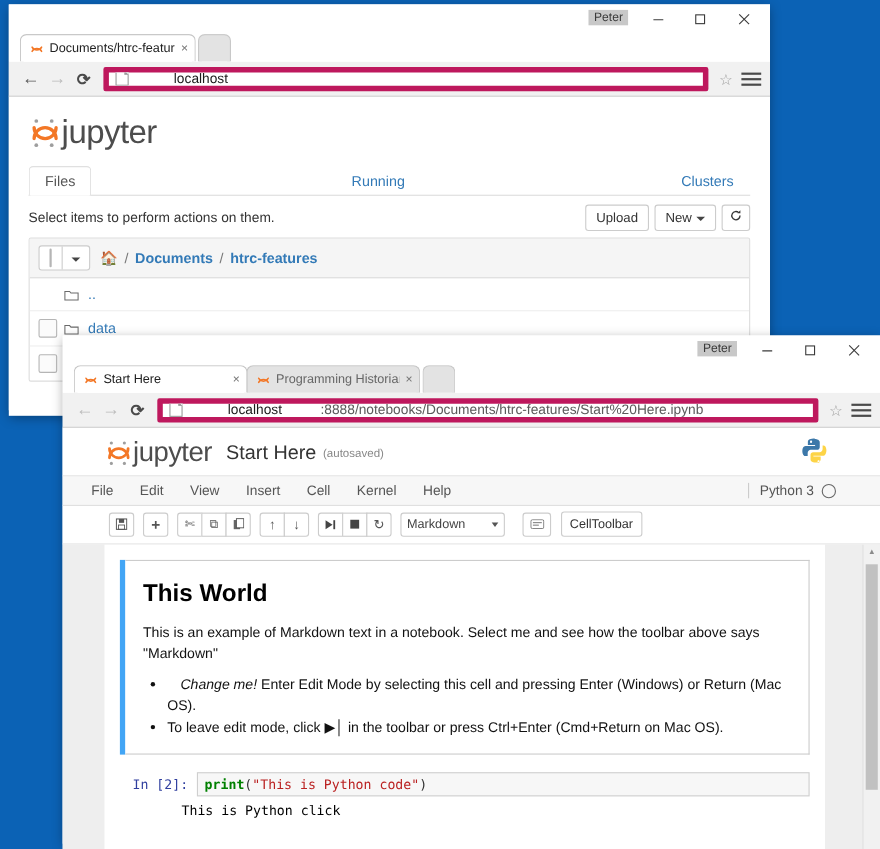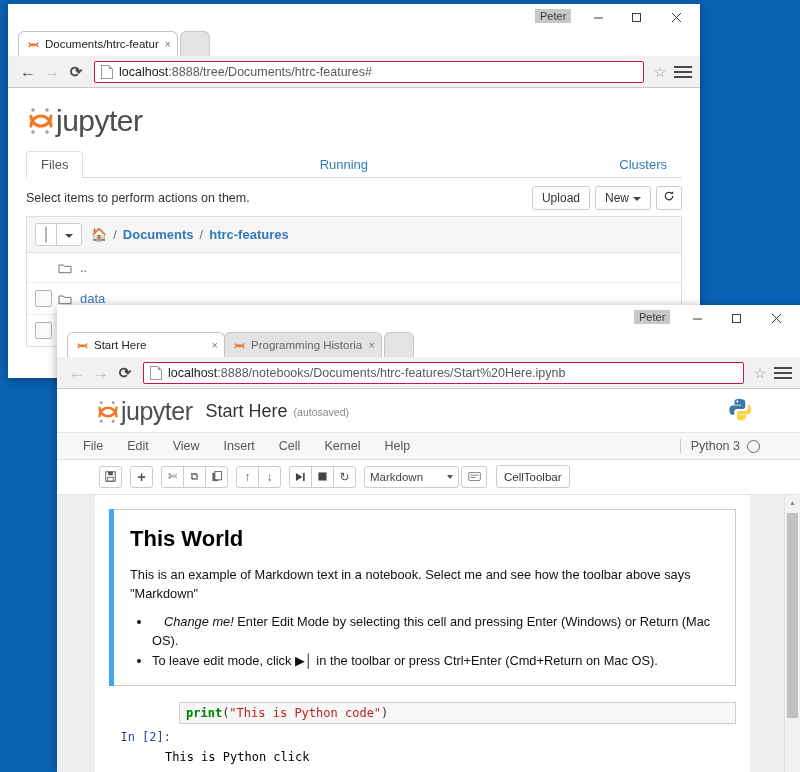--- a/index.html
+++ b/index.html
@@ -41,23 +41,23 @@
   .tab-x{margin-left:6px;color:#777;font-size:11px;flex:none;}
 
   
   .navbar{height:32px;background:#f1f1f1;border-bottom:1px solid #c9c9c9;
           display:flex;align-items:center;padding:0 8px;box-sizing:border-box;}
   .navicon{width:24px;height:24px;display:flex;align-items:center;justify-content:center;
            color:#8b8b8b;font-size:16px;flex:none;}
   .navicon.reload{color:#4a4a4a;font-size:15px;font-weight:bold;}
   .navicon.back{color:#5a5a5a;}
   .omnibox{
-    flex:1;height:22px;background:#fff;border:1px solid #be185d;border-radius:2px;
-    display:flex;align-items:center;padding:0 6px;margin:0 6px;box-sizing:border-box;
-    font-size:12.5px;color:#222;overflow:hidden;white-space:nowrap;
+    flex:1;height:22px;background:#fff;border:5px solid #be185d;border-radius:2px;
+    display:flex;align-items:flex-end;padding:0 6px;margin:0 6px;box-sizing:border-box;
+    font-size:12.5px;color:#222;overflow:hidden;white-space:nowrap;gap:35px;
   }
   .omnibox .page-ico{width:10px;height:12px;border:1px solid #9a9a9a;background:#fff;
       margin-right:6px;flex:none;position:relative;}
   .omnibox .page-ico:after{content:"";position:absolute;right:-1px;top:-1px;
       border-width:0 4px 4px 0;border-style:solid;border-color:#fff #fff #9a9a9a #9a9a9a;}
   .omnibox .host{color:#1a1a1a;}
   .omnibox .rest{color:#5a5a5a;}
   .star{flex:none;color:#9b9b9b;font-size:14px;width:20px;text-align:center;}
   .hamburger{flex:none;width:18px;display:flex;flex-direction:column;gap:3px;margin-left:4px;}
   .hamburger i{display:block;height:2px;background:#4a4a4a;}
@@ -119,21 +119,21 @@
 
   .nb-toolbar{background:#fff;border-bottom:1px solid #e3e3e3;display:flex;align-items:center;
       padding:5px 14px 6px;gap:0;}
   .tb-group{display:flex;margin-right:9px;}
   .tb-btn{width:21px;height:20px;border:1px solid #ccc;background:#fff;display:flex;
       align-items:center;justify-content:center;color:#555;font-size:11px;margin-right:-1px;}
   .tb-btn:first-child{border-top-left-radius:3px;border-bottom-left-radius:3px;}
   .tb-btn:last-child{border-top-right-radius:3px;border-bottom-right-radius:3px;}
   .tb-select{border:1px solid #ccc;background:#fff;border-radius:3px;height:22px;width:95px;
       display:flex;align-items:center;justify-content:space-between;padding:0 5px;font-size:11.5px;
-      color:#444;margin-right:2px;box-sizing:border-box;}
+      color:#444;margin-right:16px;box-sizing:border-box;}
   .tb-select .tri{border-left:3.5px solid transparent;border-right:3.5px solid transparent;
       border-top:4px solid #555;}
   .tb-single{width:24px;height:20px;border:1px solid #ccc;border-radius:3px;background:#fff;
       display:flex;align-items:center;justify-content:center;margin-right:9px;color:#666;}
   .tb-text{border:1px solid #ccc;border-radius:3px;background:#fff;height:21px;padding:0 7px;
       display:flex;align-items:center;font-size:11.5px;color:#333;}
 
   .nb-body{background:#eee;position:relative;overflow:hidden;}
   .nb-paper{background:#fff;margin:0 auto;position:relative;}
   .nb-cell{display:flex;position:relative;}
@@ -141,21 +141,21 @@
   .md-cell-box{border:1px solid #ccc;margin:0;display:flex;background:#fff;}
   .md-body{padding:12px 18px 14px 16px;flex:1;}
   .md-h1{font-size:22px;font-weight:bold;color:#000;margin:4px 0 13px;}
   .md-p{font-size:12.8px;line-height:19px;color:#111;margin:0 0 9px;}
   .md-ul{margin:6px 0 0 0;padding-left:22px;}
   .md-ul li{font-size:12.8px;line-height:19px;color:#111;margin-bottom:1px;}
   .md-em{font-style:italic;margin-left:12px;}
 
   .code-cell{display:flex;align-items:flex-start;padding:6px 0 0 0;}
   .prompt{width:62px;flex:none;text-align:right;padding-right:8px;color:#303F9F;
-      font-family:"DejaVu Sans Mono","Liberation Mono",monospace;font-size:12px;padding-top:4px;margin-top:24px;}
+      font-family:"DejaVu Sans Mono","Liberation Mono",monospace;font-size:12px;padding-top:4px;}
   .code-input{flex:1;background:#f7f7f7;border:1px solid #cfcfcf;padding:3px 6px;
       font-family:"DejaVu Sans Mono","Liberation Mono",monospace;font-size:12px;color:#000;}
   .tok-fn{color:#008000;font-weight:bold;}
   .tok-str{color:#BA2121;}
   .tok-p{color:#333;}
   .code-output{padding:6px 0 0 70px;font-family:"DejaVu Sans Mono","Liberation Mono",monospace;
       font-size:12px;color:#000;}
 
   
   .vscroll{position:absolute;right:0;top:0;bottom:0;width:15px;background:#f1f1f1;
@@ -202,21 +202,20 @@
     <div class="tab ghost" style="left:172px;width:30px;"></div>
   </div>
 
   <div class="navbar">
     <span class="navicon back">←</span>
     <span class="navicon" style="color:#bcbcbc;">→</span>
     <span class="navicon reload">⟳</span>
     <div class="omnibox">
       <span class="page-ico"></span>
       <span class="host">localhost</span>
-      <span class="rest">:8888/tree/Documents/htrc-features#</span>
     </div>
     <span class="star">☆</span>
     <span class="hamburger">
         <i></i>
         <i></i>
         <i></i>
       </span>
   </div>
 
   <div class="jp-page" style="padding:10px 18px 0;height:285px;">

